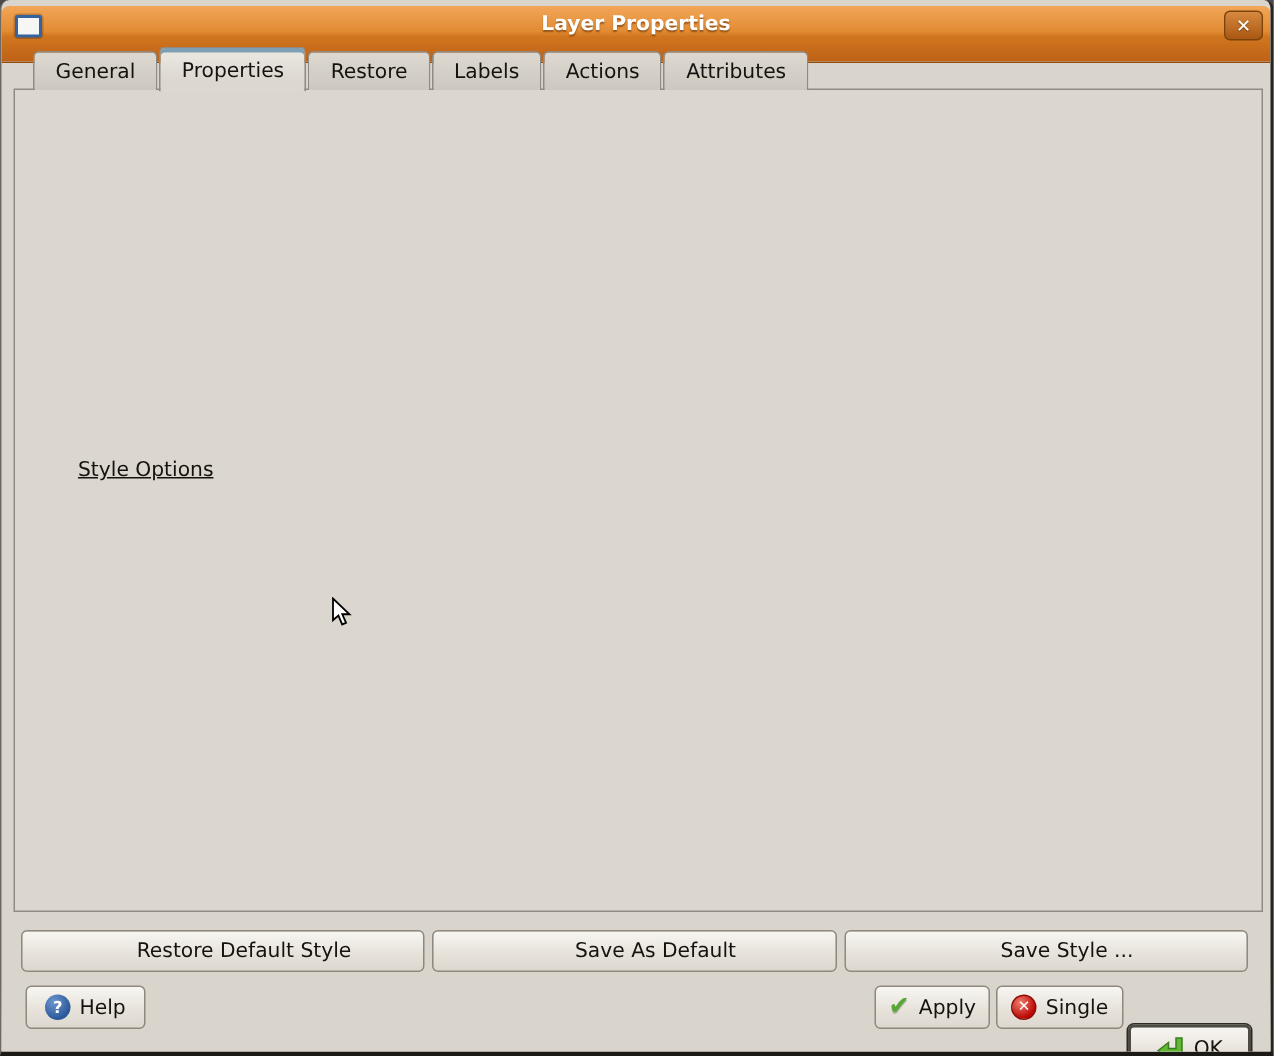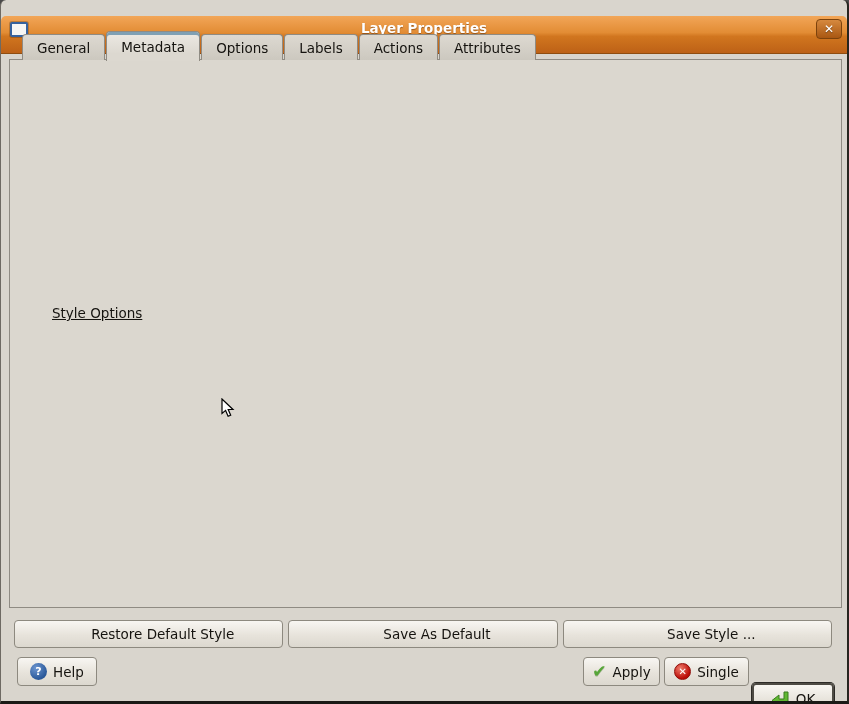--- a/index.html
+++ b/index.html
@@ -11,21 +11,21 @@
     background: #d9d5cd;
     border-left: 1px solid #6e6a63; border-right: 2px solid #27251f;
     border-bottom: 3px solid #1b1a16;
     border-radius: 6px 6px 0 0;
     overflow: hidden;
     font-size: 13.5px; color: #1a1812;
   }
 
   
   .titlebar {
-    position: absolute; top:16px; left:0; right:0; height:38px;
+    position: absolute; top:4px; left:0; right:0; height:38px;
     background: linear-gradient(#f2a658 0%, #e28c34 45%, #d1761f 55%, #bd6116 100%);
     border-bottom: 1px solid #8f4d10;
     border-radius: 5px 5px 0 0;
     padding-left: 38px;
   }
   .titlebar-text {
     position:absolute; left:0; right:0; top:0; height:26px; line-height:25px;
     text-align:center; color:#fff; font-weight:bold; font-size:13.5px;
     text-shadow: 0 1px 1px rgba(90,40,0,.55);
   }
@@ -174,22 +174,22 @@
 <div class="window">
 
   <div class="titlebar">
     <div class="win-icon"></div>
     <div class="titlebar-text">Layer Properties</div>
     <div class="close-btn">✕</div>
   </div>
 
   <div class="tabs">
     <div class="tab">General</div>
-    <div class="tab active">Metadata</div>
-    <div class="tab">Options</div>
+    <div class="tab active">Properties</div>
+    <div class="tab">Restore</div>
     <div class="tab">Labels</div>
     <div class="tab">Actions</div>
     <div class="tab">Attributes</div>
   </div>
 
   <div class="panel"></div>
 
   <div class="lbl" style="left:30px; top:78px;">Legend type</div>
   <div class="combo" style="left:227px; top:75px; width:194px; height:26px;">
     <div class="combo-text">Single Symbol</div>

